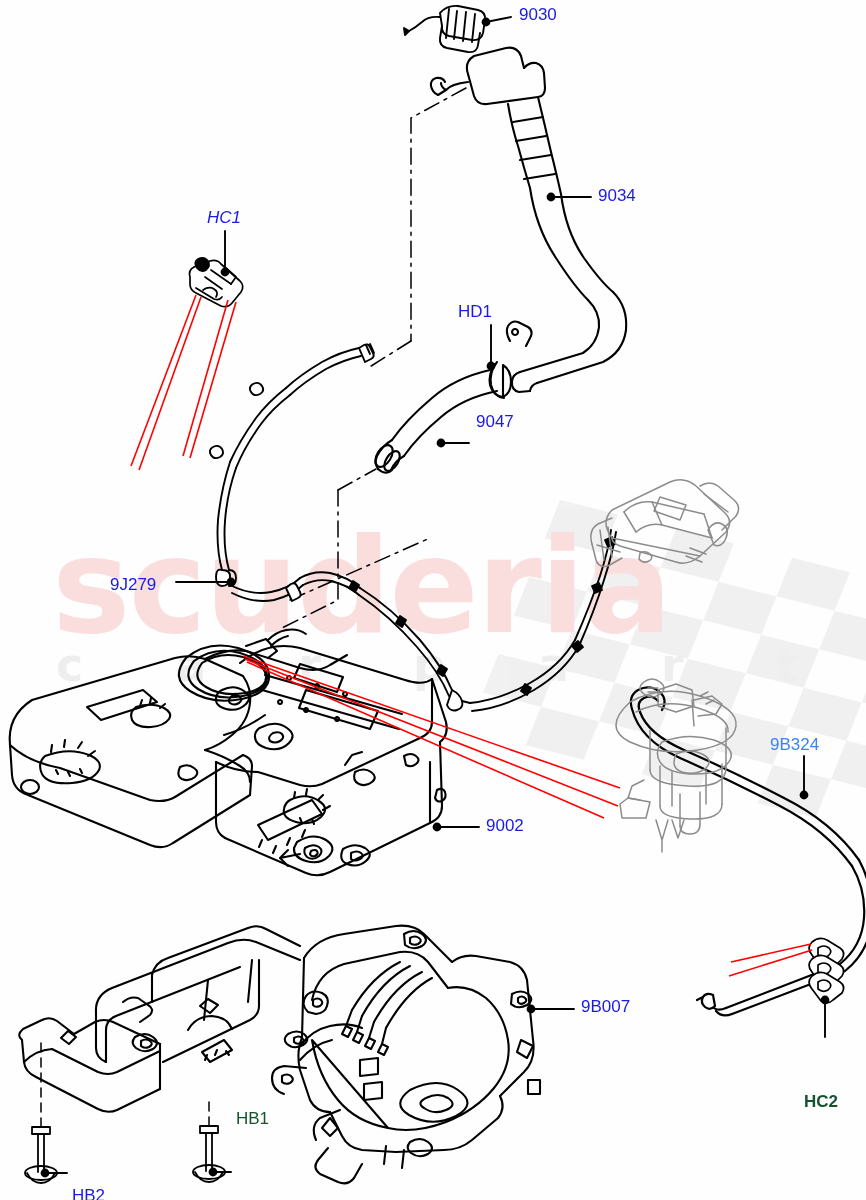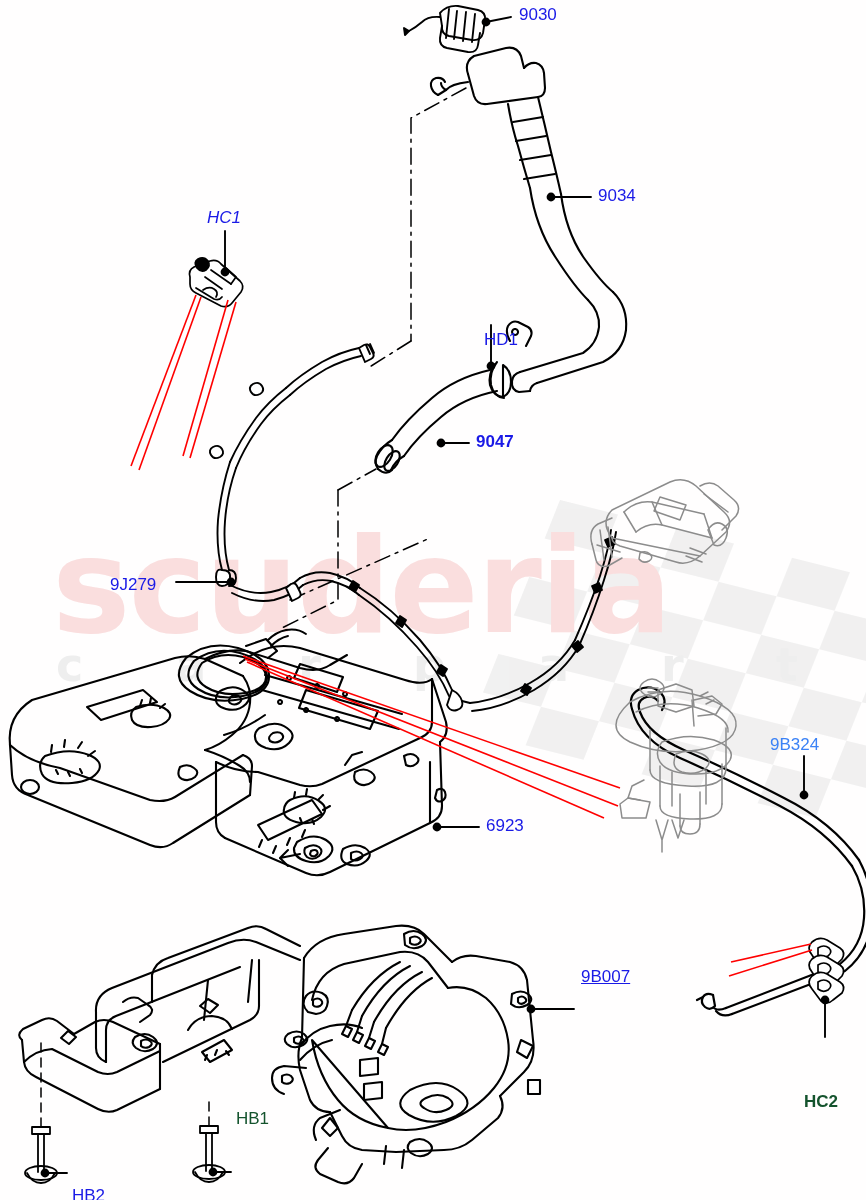--- a/index.html
+++ b/index.html
@@ -471,24 +471,24 @@
         <circle cx="213" cy="1172" r="4.4" fill="#000000" stroke="none"></circle>
         <path d="M45,1173 L67,1173" fill="none" stroke="#000000" stroke-width="1.9"></path>
         <circle cx="45" cy="1173" r="4.4" fill="#000000" stroke="none"></circle>
       </g>
   </svg>
 
   <div id="callout-labels">
       <div class="lbl" style="left: 519px; top: 5px; color: rgb(26, 26, 230);">9030</div>
       <div class="lbl" style="left: 598px; top: 186px; color: rgb(26, 26, 230);">9034</div>
       <div class="lbl" style="left: 207px; top: 208px; color: rgb(26, 26, 230); font-style: italic;">HC1</div>
-      <div class="lbl" style="left: 484px; top: 302px; color: rgb(26, 26, 230); margin-top: 28px;">HD1</div>
-      <div class="lbl" style="left: 476px; top: 432px; color: rgb(26, 26, 230); font-weight: bold;">9047</div>
+      <div class="lbl" style="left: 458px; top: 302px; color: rgb(26, 26, 230);">HD1</div>
+      <div class="lbl" style="left: 476px; top: 412px; color: rgb(26, 26, 230);">9047</div>
       <div class="lbl" style="left: 110px; top: 575px; color: rgb(26, 26, 230);">9J279</div>
       <div class="lbl" style="left: 770px; top: 735px; color: #3b82f6;">9B324</div>
-      <div class="lbl" style="left: 486px; top: 816px; color: rgb(26, 26, 230);">6923</div>
-      <div class="lbl" style="left: 581px; top: 967px; color: rgb(26, 26, 230); text-decoration: underline;">9B007</div>
+      <div class="lbl" style="left: 486px; top: 816px; color: rgb(26, 26, 230);">9002</div>
+      <div class="lbl" style="left: 581px; top: 997px; color: rgb(26, 26, 230);">9B007</div>
       <div class="lbl" style="left: 804px; top: 1092px; color: #14532d; font-weight: bold;">HC2</div>
       <div class="lbl" style="left: 236px; top: 1109px; color: #14532d;">HB1</div>
       <div class="lbl" style="left: 72px; top: 1174px; color: rgb(26, 26, 230); margin-top: 12px;">HB2</div>
     </div>
 
 </div>
 
 </body></html>

